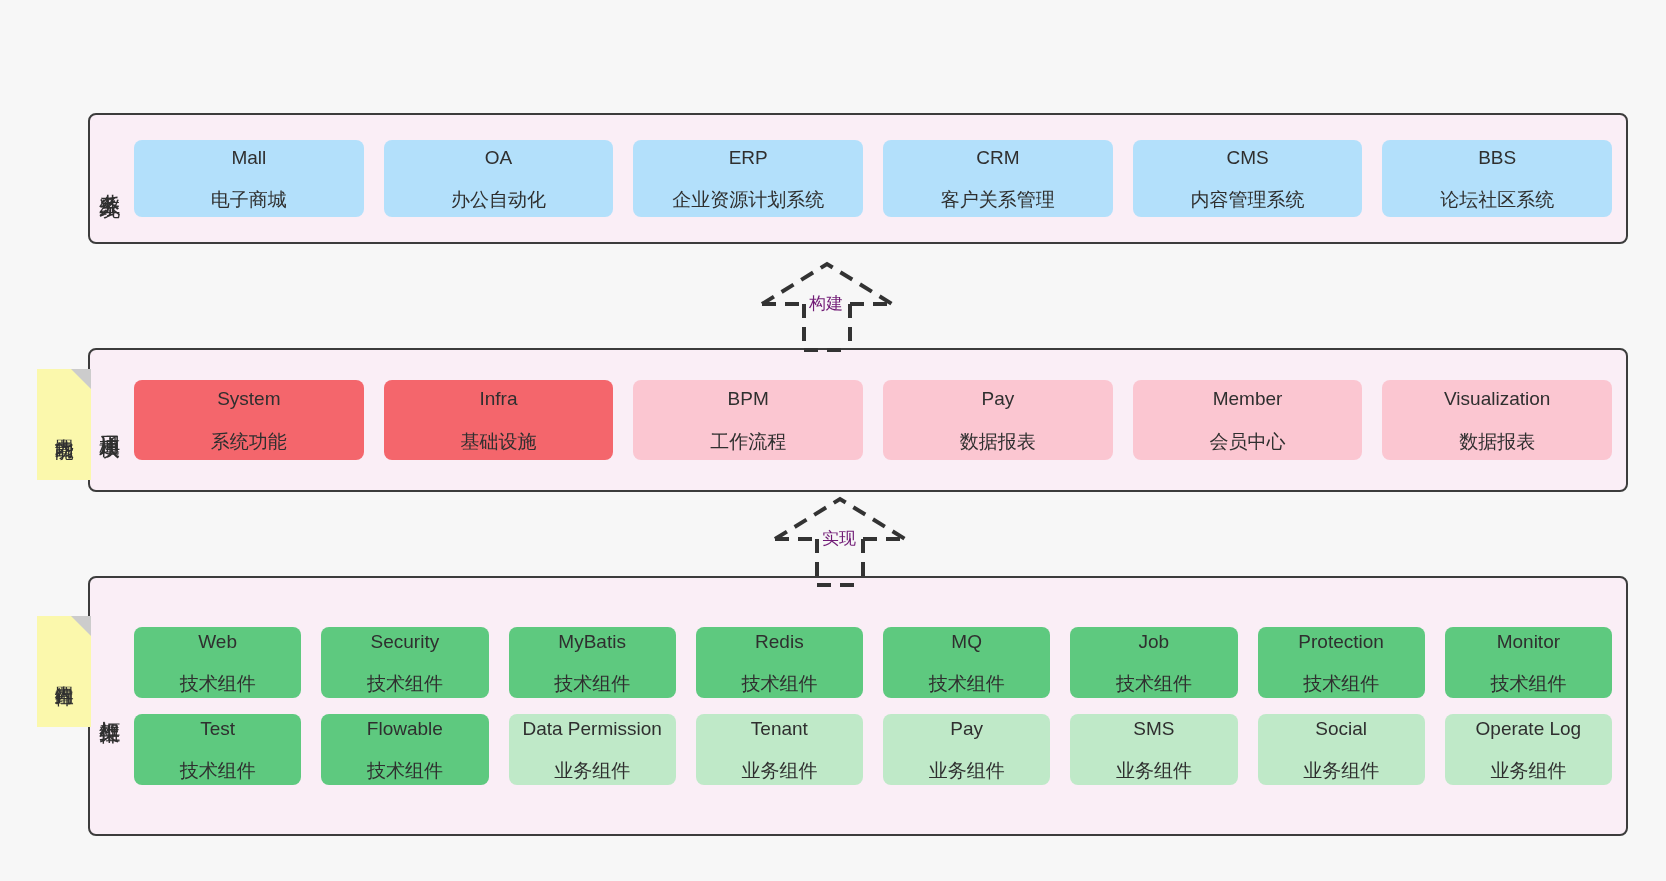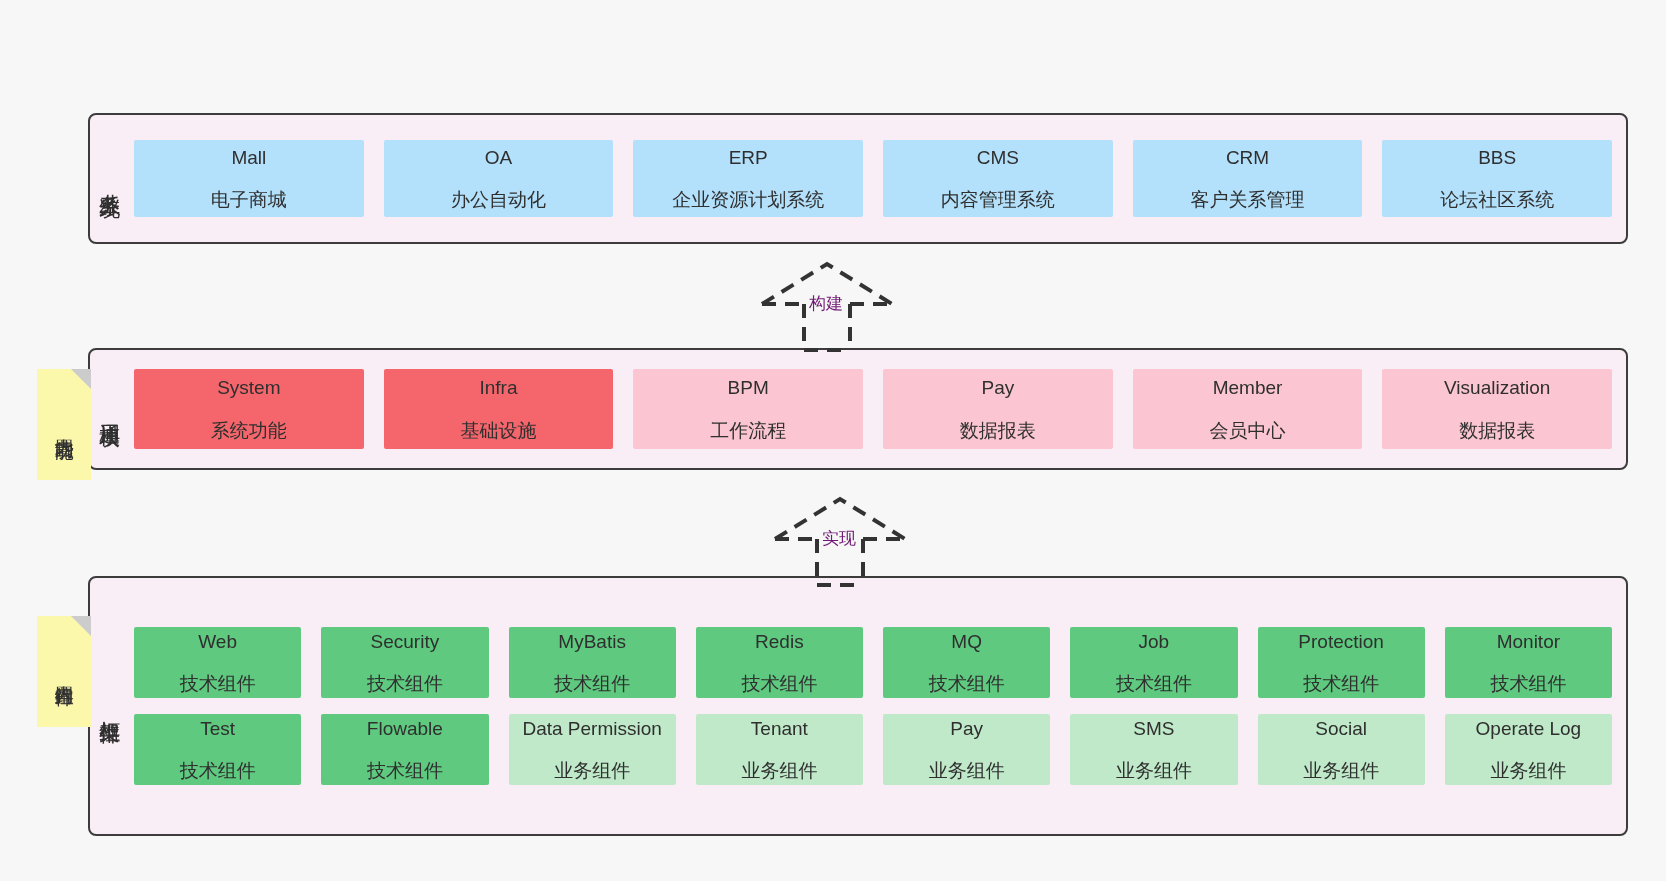--- a/index.html
+++ b/index.html
@@ -60,21 +60,21 @@
   }
   .row {
     display: flex;
     flex-direction: row;
     gap: 20px;
   }
 
   
   .card {
     flex: 1 1 0;
-    border-radius: 2px;
+    border-radius: 8px;
     display: flex;
     flex-direction: column;
     align-items: center;
     justify-content: center;
     text-align: center;
     font-size: 19px;
     line-height: 1.32;
     color: #2f2f2f;
     box-sizing: border-box;
     padding: 6px 4px;
@@ -145,26 +145,26 @@
         </div>
         <div class="card card-blue">
           <span class="t1">OA</span>
           <span class="t2">办公自动化</span>
         </div>
         <div class="card card-blue">
           <span class="t1">ERP</span>
           <span class="t2">企业资源计划系统</span>
         </div>
         <div class="card card-blue">
+          <span class="t1">CRM</span>
+          <span class="t2">客户关系管理</span>
+        </div>
+        <div class="card card-blue">
           <span class="t1">CMS</span>
           <span class="t2">内容管理系统</span>
-        </div>
-        <div class="card card-blue">
-          <span class="t1">CRM</span>
-          <span class="t2">客户关系管理</span>
         </div>
         <div class="card card-blue">
           <span class="t1">BBS</span>
           <span class="t2">论坛社区系统</span>
         </div>
       </div>
     </div>
   </div>
 
   <div class="arrow" style="left:752px; top:252px; width:160px; height:100px;">
@@ -173,21 +173,21 @@
       <path d="M 10 52 L 52 52 M 98 52 L 140 52" fill="none" stroke="#333333" stroke-width="4" stroke-dasharray="14,9"></path>
       <path d="M 52 52 L 52 98 M 98 52 L 98 98 M 52 98 L 98 98" fill="none" stroke="#333333" stroke-width="4" stroke-dasharray="14,9"></path>
     </svg>
     <span class="arrow-label" style="left:57px; top:40px;">构建</span>
   </div>
 
   <div class="note" style="left:37px; top:369px; height:111px;">
     <span>内置功能</span>
   </div>
 
-  <div class="layer" id="layer-module" style="left:88px; top:348px; width:1540px; height:122px;">
+  <div class="layer" id="layer-module" style="left:88px; top:348px; width:1540px; height:144px;">
     <div class="layer-title">通用模块</div>
     <div class="layer-body">
       <div class="row">
         <div class="card card-red">
           <span class="t1">System</span>
           <span class="t2">系统功能</span>
         </div>
         <div class="card card-red">
           <span class="t1">Infra</span>
           <span class="t2">基础设施</span>

